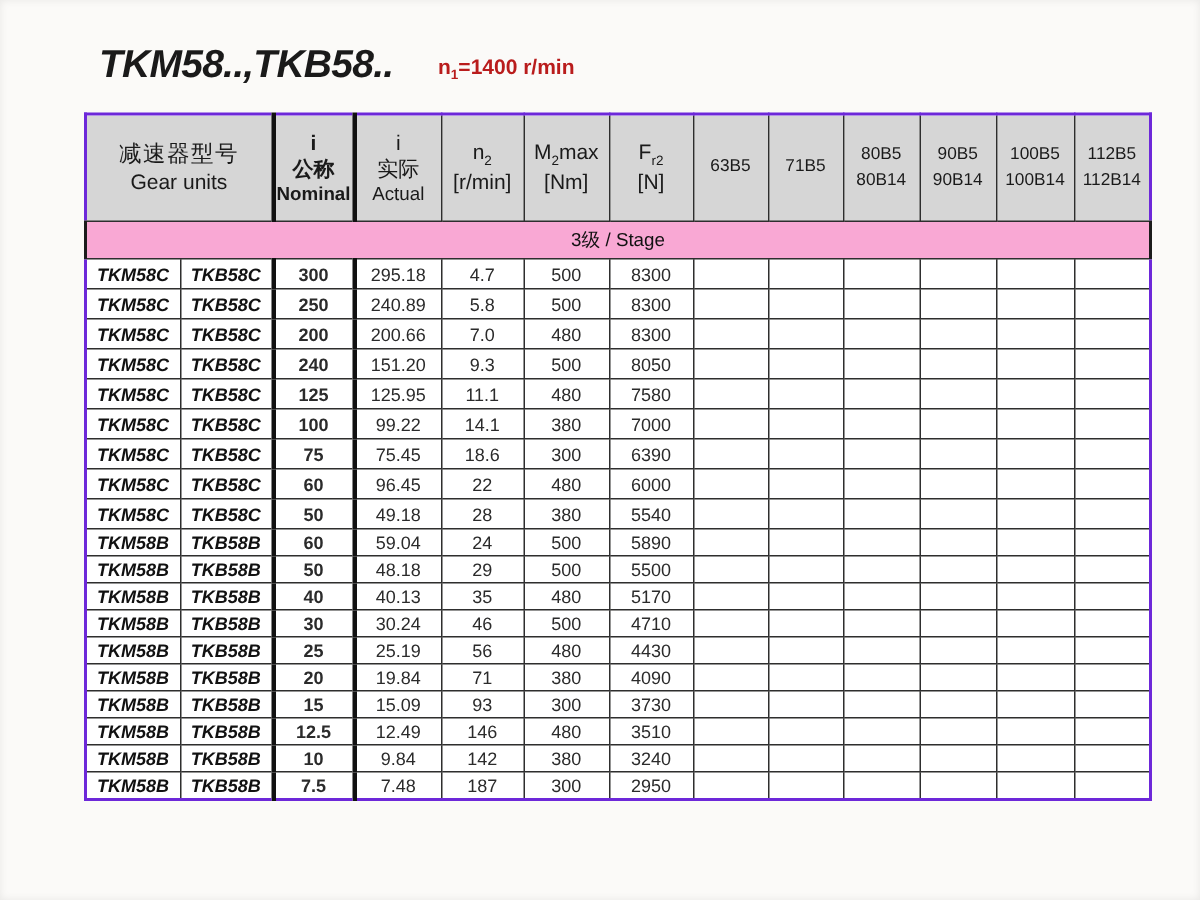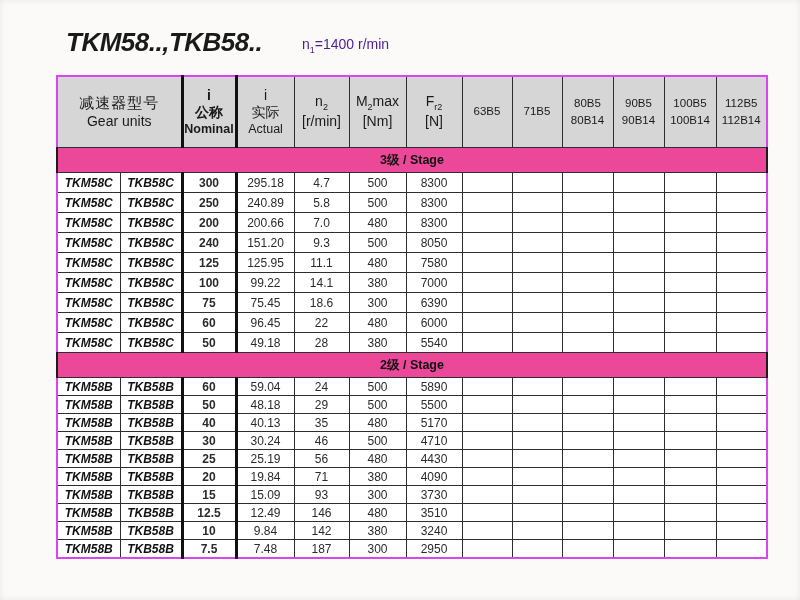--- a/index.html
+++ b/index.html
@@ -11,27 +11,27 @@
   }
   .page{position:absolute;inset:0;box-shadow:inset 0 0 6px rgba(0,0,0,.08);}
 
   
   .titlebar{position:absolute;left:0;top:0;width:800px;height:70px;}
   .doc-title{
     position:absolute;left:66px;top:27px;
     font-size:26px;font-weight:bold;font-style:italic;letter-spacing:-0.5px;
     white-space:nowrap;
   }
-  .speed-note{position:absolute;left:302px;top:36px;font-size:14px;color:#4c1d95;white-space:nowrap;}
+  .speed-note{position:absolute;left:292px;top:36px;font-size:14px;color:#b91c1c;white-space:nowrap;font-weight:bold;}
   .speed-note sub{font-size:9px;}
   .torque{position:absolute;right:33px;top:26px;font-size:24px;font-weight:bold;white-space:nowrap;}
 
   
   .spec-table-wrap{position:absolute;left:56px;top:75px;}
-  table{border-collapse:collapse;table-layout:fixed;width:712px;border:2px solid #d946ef;}
+  table{border-collapse:collapse;table-layout:fixed;width:712px;border:2px solid #6d28d9;}
   th,td{
     border:1px solid #2e2e2e;
     text-align:center;vertical-align:middle;padding:0;
     overflow:hidden;white-space:nowrap;
   }
   thead th{background:#d6d6d6;font-weight:normal;height:70px;line-height:1.25;}
   th.gear-units-th{font-size:14px;}
   th.gear-units-th .zh{font-size:15px;letter-spacing:1px;}
   th.ratio-th{font-size:12.5px;}
   th.ratio-th .i-sym{font-size:14px;}
@@ -39,22 +39,22 @@
   th.unit-th{font-size:14px;}
   th.unit-th sub{font-size:9px;}
   th.motor-th{font-size:11.5px;line-height:1.5;}
 
   
   .col-nominal{border-left:3px solid #111 !important;border-right:3px solid #111 !important;font-weight:bold;}
 
   tbody td{font-size:12px;color:#2b2b2b;background:#fff;}
   tbody td.model-cell{font-weight:bold;color:#111;font-style:italic;}
   tr.stage-row td{
-    font-weight:bold;font-size:12.5px;color:#111;height:24px;
-    border-left:2px solid #1c1c1c;border-right:2px solid #1c1c1c;background:#ec4899;
+    font-weight:normal;font-size:12.5px;color:#111;height:24px;
+    border-left:2px solid #1c1c1c;border-right:2px solid #1c1c1c;background:#f9a8d4;
   }
   tr.s3 td{height:19px;}
   tr.s2 td{height:17px;}
 </style>
 </head>
 <body>
 
 <div class="page">
 
   <div class="titlebar">
@@ -248,23 +248,20 @@
             <td>28</td>
             <td>380</td>
             <td>5540</td>
             <td></td>
             <td></td>
             <td></td>
             <td></td>
             <td></td>
             <td></td>
           </tr>
-          <tr class="stage-row">
-            <td colspan="13">2级 / Stage</td>
-          </tr>
           <tr class="s2">
             <td class="model-cell">TKM58B</td>
             <td class="model-cell">TKB58B</td>
             <td class="col-nominal">60</td>
             <td>59.04</td>
             <td>24</td>
             <td>500</td>
             <td>5890</td>
             <td></td>
             <td></td>

